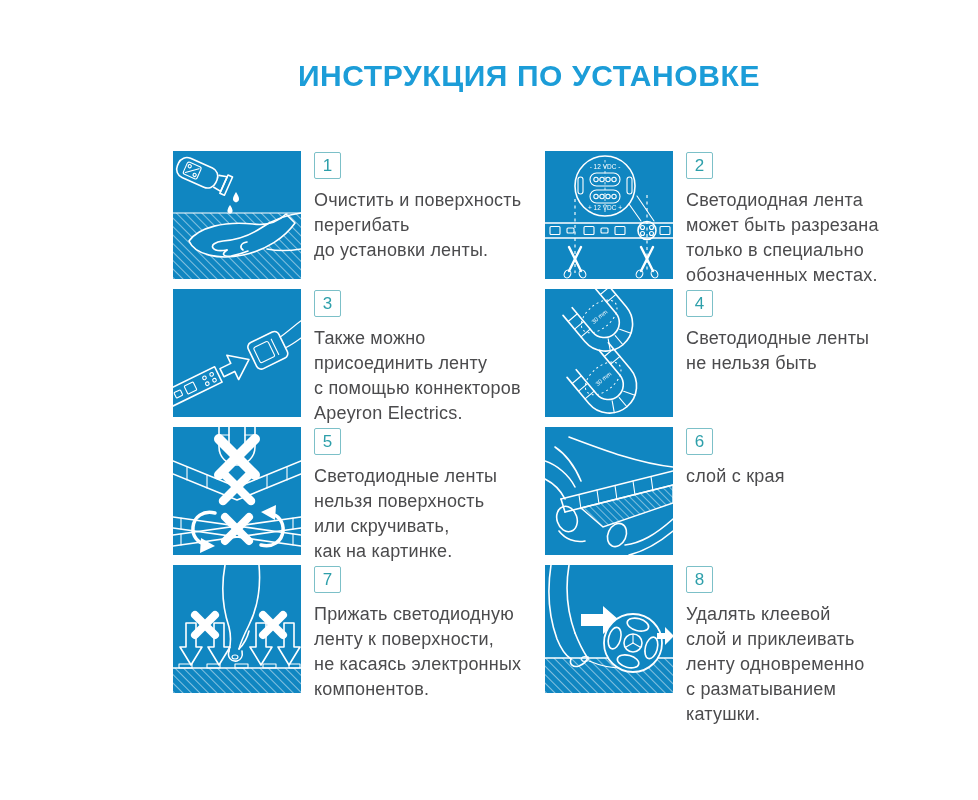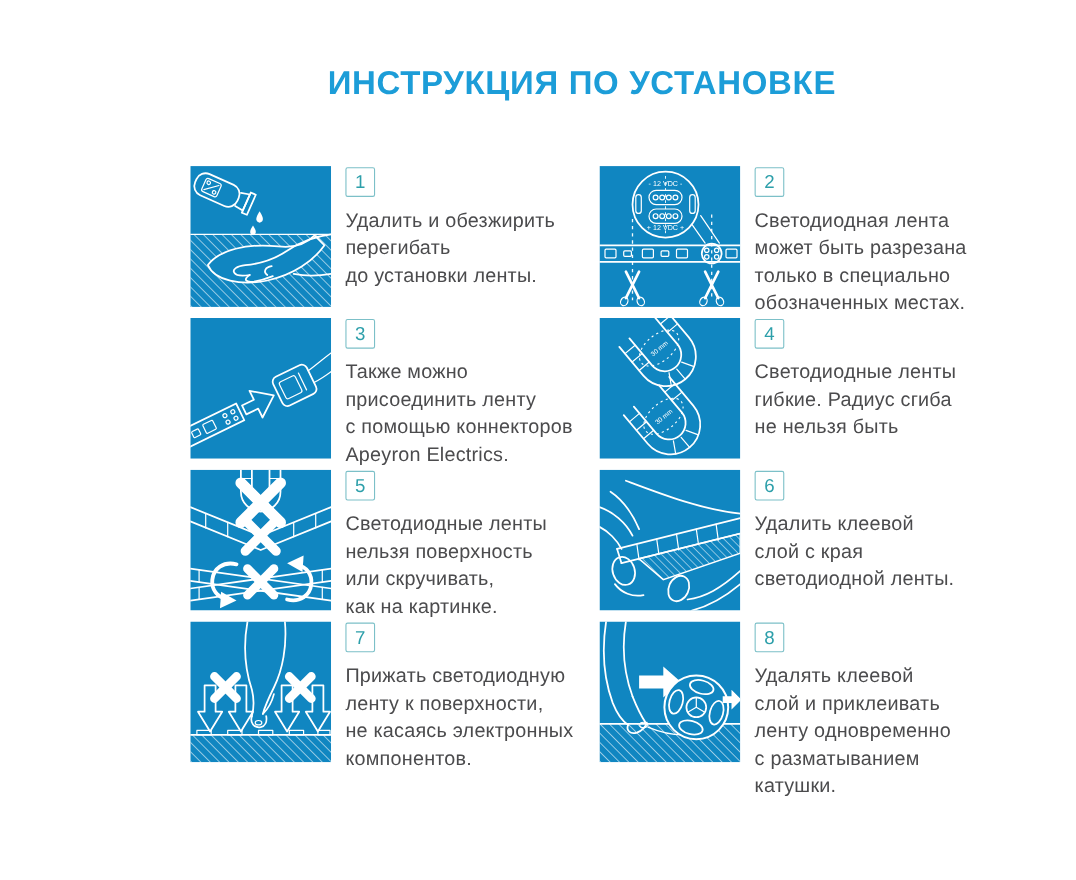--- a/index.html
+++ b/index.html
@@ -70,21 +70,21 @@
             <circle class="s1" cx="21.5" cy="27.5" r="1.6"></circle>
             <path class="s" d="M44,18 L52,16 L52,32 L44,31"></path>
             <rect class="s" x="52" y="14" width="5" height="20"></rect>
           </g>
           <path class="fw" d="M63,41 C66.5,46.5 67.5,50 63,51.5 C58.5,50 59.5,46.5 63,41 Z"></path>
           <path class="fw" d="M57,54 C60,58.5 60.8,61.5 57,62.8 C53.2,61.5 54,58.5 57,54 Z"></path>
         </svg>
       </div>
       <div class="stepbody">
         <div class="badge">1</div>
-        <div class="line">Удалить и обезжирить</div>
+        <div class="line">Очистить и поверхность</div>
         <div class="line">перегибать</div>
         <div class="line">до установки ленты.</div>
       </div>
     </div>
 
     <div class="step">
       <div class="art">
         <svg viewBox="0 0 128 128" width="128" height="128">
           <defs>
             <g id="scis">
@@ -191,21 +191,20 @@
             </g>
           </defs>
           <rect width="128" height="128" fill="#1086c1"></rect>
           <use href="#ub" transform="translate(58,32) rotate(-40)"></use>
           <use href="#ub" transform="translate(62,94) rotate(-40)"></use>
         </svg>
       </div>
       <div class="stepbody">
         <div class="badge">4</div>
         <div class="line">Светодиодные ленты</div>
-        <div class="line">гибкие. Радиус сгиба</div>
         <div class="line">не нельзя быть</div>
       </div>
     </div>
 
     <div class="step">
       <div class="art">
         <svg viewBox="0 0 128 128" width="128" height="128">
           <rect width="128" height="128" fill="#1086c1"></rect>
           <g transform="translate(64,6)">
             <path class="s" d="M-18,-10 L-18,14 A18,18 0 0 0 18,14 L18,-10"></path>
@@ -282,23 +281,21 @@
           <line class="s1" x1="88" y1="54" x2="90" y2="68"></line>
           <line class="s1" x1="106" y1="49.5" x2="108" y2="64"></line>
           <polygon points="36,81 128,58 128,76 58,100" fill="url(#p6)" stroke="#fff" stroke-width="1.4"></polygon>
           <ellipse class="s" cx="72" cy="108" rx="9" ry="12" transform="rotate(24 72 108)"></ellipse>
           <path class="s" d="M80,118 C96,116 110,108 128,92"></path>
           <path class="s" d="M84,128 C100,124 116,114 128,104"></path>
         </svg>
       </div>
       <div class="stepbody">
         <div class="badge">6</div>
-        <div class="line">Удалить клеевой</div>
         <div class="line">слой с края</div>
-        <div class="line">светодиодной ленты.</div>
       </div>
     </div>
 
     <div class="step">
       <div class="art">
         <svg viewBox="0 0 128 128" width="128" height="128">
           <defs>
             <pattern id="p7" patternUnits="userSpaceOnUse" width="6" height="6" patternTransform="rotate(-45)">
               <line x1="0" y1="0" x2="0" y2="6" stroke="#fff" stroke-width="1.1" opacity="0.9"></line>
             </pattern>

